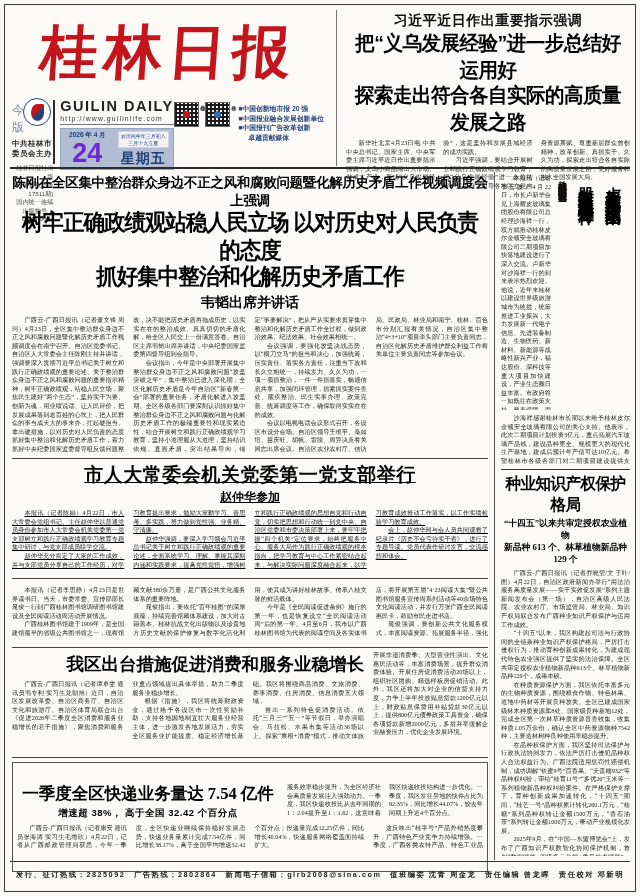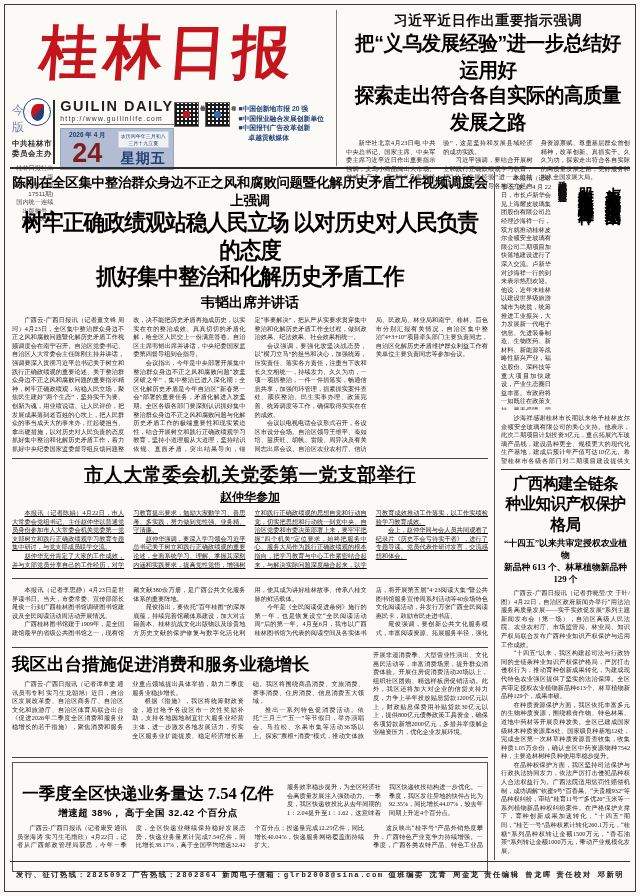--- a/index.html
+++ b/index.html
@@ -21,21 +21,21 @@
   .logo-circle{position:absolute;right:2px;top:-2px;width:26px;height:26px;border:1.5px solid #27407a;
     border-radius:50%;background:#fff;display:flex;align-items:center;justify-content:center;}
   .logo-swirl{width:13px;height:17px;border-radius:50% 50% 50% 50%/60% 60% 40% 40%;
     background:linear-gradient(135deg,#c3151b 45%,#27407a 55%);border-radius:50% 10% 50% 50%;}
   .mi-colB{width:122px;border-left:2px solid #2b2b2b;padding-left:5px;position:relative;}
   .endaily{font-size:14.5px;font-weight:900;letter-spacing:1.5px;color:#222;margin-top:-2px;}
   .url{font-size:6.8px;letter-spacing:1.2px;color:#333;border-bottom:1px solid #777;padding-bottom:2px;margin-top:1px;}
   .datebox{margin-top:3px;display:flex;background:#b2bdd3;border:1px solid #98a5bf;height:40px;width:112px;}
   .db-left{width:52px;display:flex;flex-direction:column;align-items:center;}
   .db-ym{font-size:6.5px;font-weight:bold;color:#1d3f77;margin-top:2px;}
-  .db-day{font-size:27px;font-weight:900;color:#7f1d1d;line-height:27px;font-family:"Liberation Sans",sans-serif;}
+  .db-day{font-size:27px;font-weight:900;color:#6d28d9;line-height:27px;font-family:"Liberation Sans",sans-serif;}
   .db-right{flex:1;display:flex;flex-direction:column;align-items:center;}
   .db-lunar{background:#f1f2f6;border:1px solid #cfd5e2;font-size:5px;color:#1d3f77;
     line-height:6.5px;padding:1px 2px;margin-top:2px;text-align:center;}
   .db-week{font-size:14px;font-weight:900;color:#1d3f77;margin-top:2px;letter-spacing:1px;}
   .mi-colC{width:60px;display:flex;justify-content:space-around;padding-top:2px;}
   .qr-wrap{display:flex;}
   .qr{width:23px;height:23px;border:1px solid #666;
     background-image:repeating-linear-gradient(0deg,#1b1b1b 0 2px,transparent 2px 4px),
       repeating-linear-gradient(90deg,#1b1b1b 0 2px,#f5f5f5 2px 4px);position:relative;}
   .qr .dot{position:absolute;left:8px;top:8px;width:7px;height:7px;border-radius:2px;}
@@ -70,21 +70,21 @@
   .cols2{column-count:2;column-gap:8px;column-fill:auto;overflow:hidden;}
   .h138{height:138px;} .h64{height:64px;} .h56{height:56px;}
   .serif-title{font-family:"Liberation Serif",serif;font-weight:700;text-align:center;
     font-size:19px;line-height:24px;letter-spacing:.5px;color:#050505;}
   .serif-title.sm{font-size:17px;line-height:22px;}
   .speaker2{font-family:"Liberation Serif",serif;font-weight:700;font-size:12px;text-align:center;margin:2px 0 3px;}
 
   .cons-wrap{display:flex;padding:3px 0 4px;}
   .cons-left{width:352px;}
   .cons-title{font-family:"Liberation Serif",serif;font-weight:700;font-size:17.5px;
-    text-align:left;line-height:26px;margin-bottom:3px;}
+    text-align:right;line-height:26px;margin-bottom:3px;}
   .cons-side{width:115px;margin-left:9px;height:102px;overflow:hidden;}
 
   .expr-box{border:1px solid #555;margin-top:4px;padding:20px 4px;height:68px;}
   .expr-top{display:flex;}
   .expr-tl{width:262px;}
   .expr-title{font-family:"Liberation Serif",serif;font-weight:700;font-size:16.5px;text-align:center;line-height:22px;}
   .expr-sub{font-size:9.5px;font-weight:700;text-align:center;margin-top:2px;letter-spacing:.5px;}
   .expr-side{flex:1;margin-left:8px;height:38px;}
   .expr-bottom{margin-top:3px;height:26px;}
 
@@ -98,21 +98,21 @@
   .lux-bottom{margin-top:4px;height:50px;overflow:hidden;}
   .rc-div{height:1px;background:#333;margin:5px 0 4px;}
   .seed-title{font-size:15.5px;font-weight:900;text-align:center;line-height:20px;letter-spacing:-.5px;transform:scaleY(1.05);}
   .seed-sub{font-family:"Liberation Serif",serif;font-weight:700;font-size:8.8px;text-align:center;line-height:12px;margin-top:3px;}
   .seed-body{margin-top:4px;height:292px;overflow:hidden;}
 
   
   .footer{position:absolute;left:10px;right:10px;bottom:8px;height:26px;border-top:1px solid #333;
     display:flex;align-items:center;justify-content:space-between;padding:0 6px;}
   .f-item{font-size:7.3px;font-weight:700;color:#222;letter-spacing:1.5px;white-space:nowrap;
-    font-family:Liberation Mono, monospace;}
+    font-family:Liberation Sans, sans-serif;}
 </style>
 </head>
 <body>
 
 <div class="page">
   <div class="frame"></div>
 
   <div class="header">
     <div class="masthead">
       <div class="paper-title">桂林日报</div>
@@ -270,21 +270,20 @@
         </div>
       </div>
       <div class="lux-bottom">
         <p class="small">沙海祥感谢桂林市长期以来给予桂林皮尔金顿安全玻璃有限公司的关心支持。他表示，此次二期项目计划投资3亿元，重点拓展汽车玻璃产品线，建设品种更全、规模更大的现代化生产基地，建成后预计年产值可达10亿元。希望桂林市各级各部门对二期项目建设提供支持，推动项目早日竣工投产，为桂林经济高质量发展贡献更大力量。市领导周卉，市政府秘书长周晓慧参加会见。</p>
       </div>
     </div>
 
     <div class="rc-div"></div>
 
     <div>
-      <div class="seed-title">广西构建全链条</div>
       <div class="seed-title">种业知识产权保护格局</div>
       <div class="seed-sub">
         <div>“十四五”以来共审定授权农业植物</div>
         <div>新品种 613 个、林草植物新品种 129 个</div>
       </div>
       <div class="seed-body">
         <p class="small">广西云-广西日报讯（记者乔晓莹/文 于叶/图）4月22日，自治区政府新闻办举行“用法治服务高质量发展——实干实效促发展”系列主题新闻发布会（第一场），自治区高级人民法院、农业农村厅、市场监管局、林业局、知识产权局联合发布广西种业知识产权保护与运用工作成效。</p>
         <p class="small">“十四五”以来，我区构建起司法与行政协同的全链条种业知识产权保护格局，严厉打击侵权行为，推动育种创新成果转化，为建成现代特色农业强区提供了坚实的法治保障。全区共审定授权农业植物新品种613个、林草植物新品种129个，成果丰硕。</p>
         <p class="small">在种质资源保护方面，我区依托丰富多元的生物种质资源，围绕粮食作物、特色林果、道地中药材等开展良种攻关。全区已建成国家级林木种质资源库8处、国家级良种基地12处，完成全区第一次林草种质资源普查收集，收集种质1.05万余份，确认全区中药资源物种7542种，主要造林树种良种使用率稳步提升。</p>
         <p class="small">在品种权保护方面，我区坚持司法保护与行政执法协同发力，依法严厉打击侵犯品种权人合法权益行为。广西法院适用惩罚性赔偿机制，成功调解“钦蜜9号”百香果、“天贵糯932”等品种权纠纷，审结“桂育11号”“多优26”玉米等一系列植物新品种权纠纷案件。在严格保护支撑下，育种创新成果加速转化，“十四五”期间，“桂芒一号”品种权累计转化260.1万元，“桂糖”系列品种权转让金额1500万元，“香石油茶”系列转让金额1000万元，带动产业规模化发展。</p>

